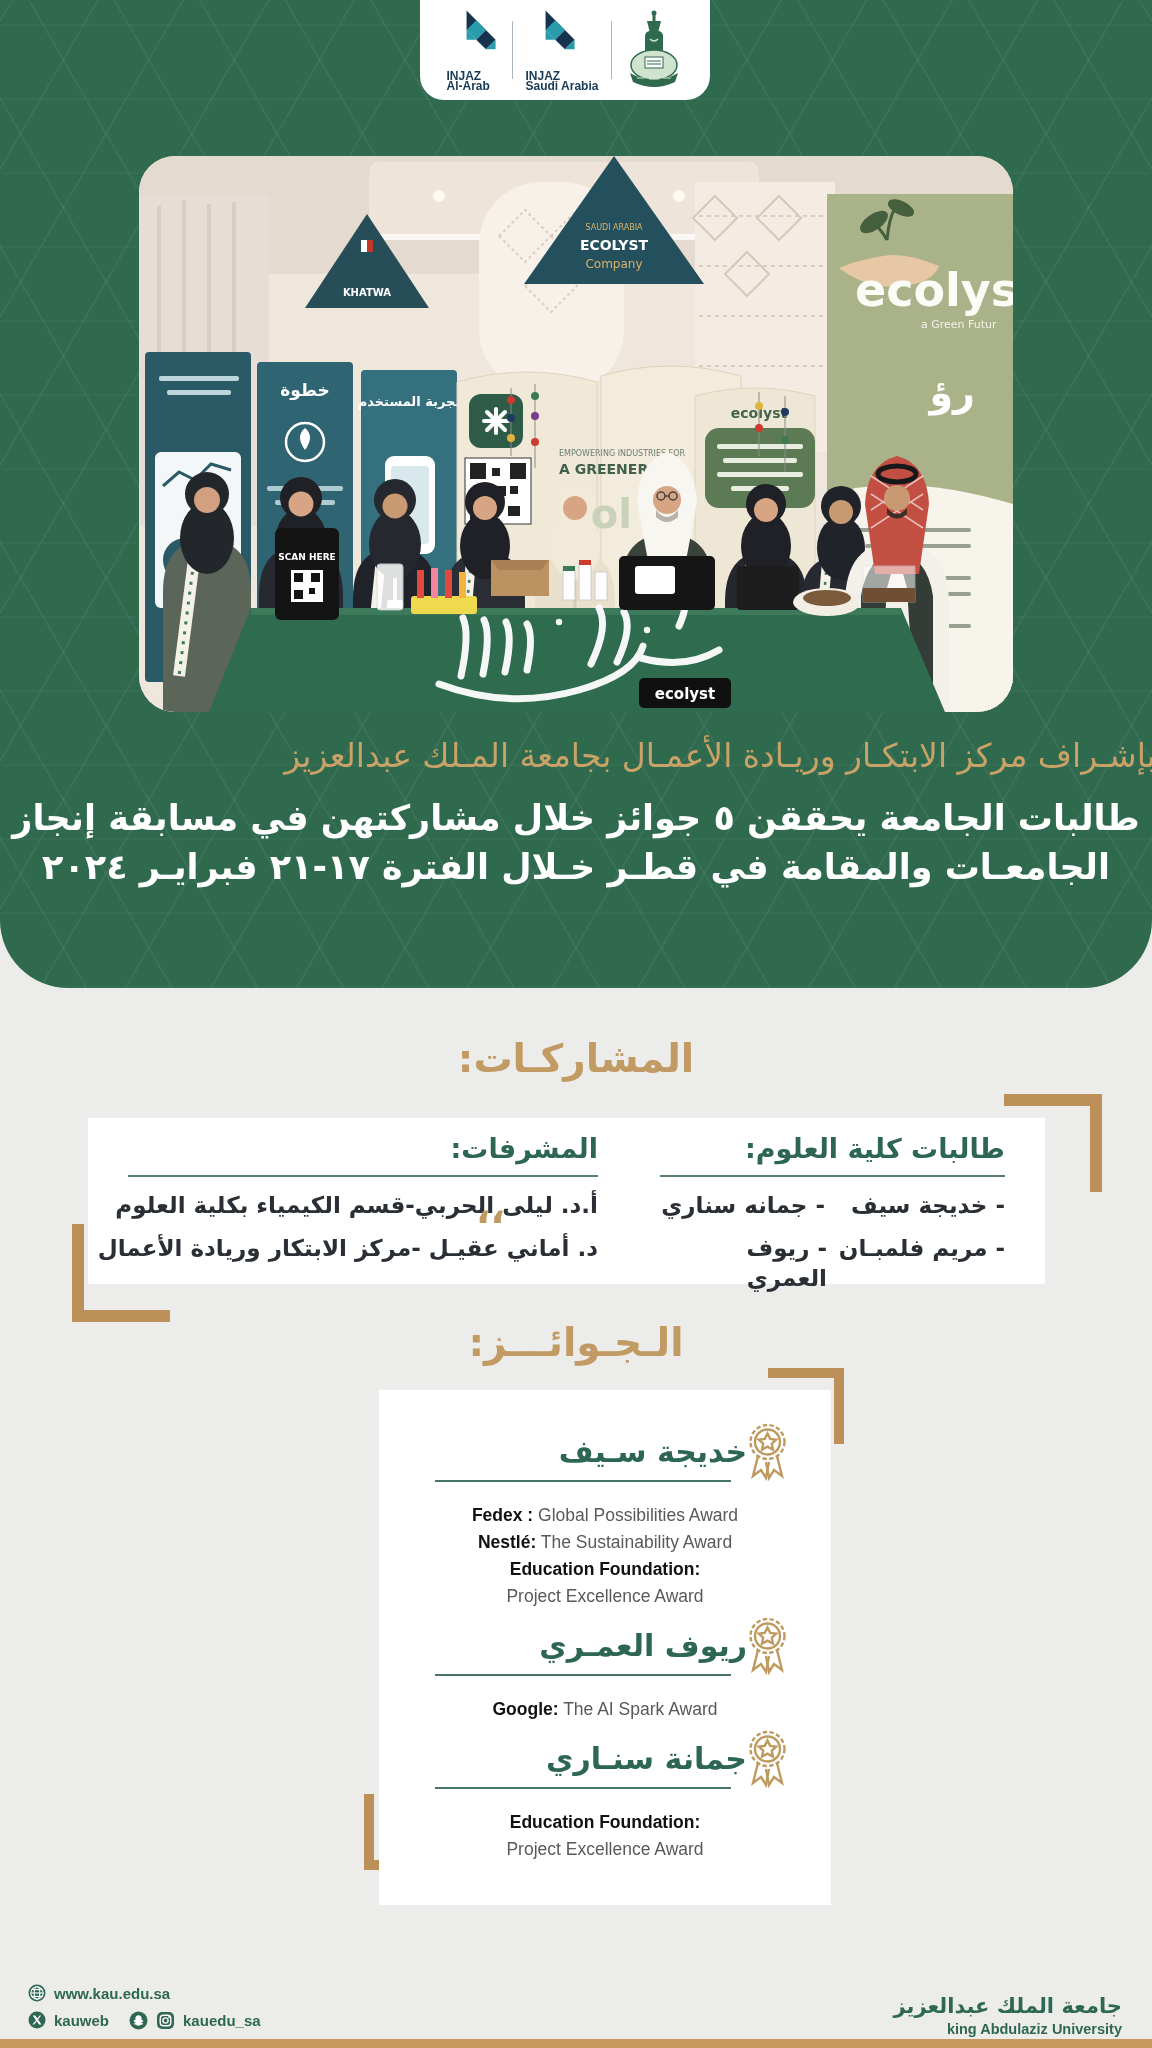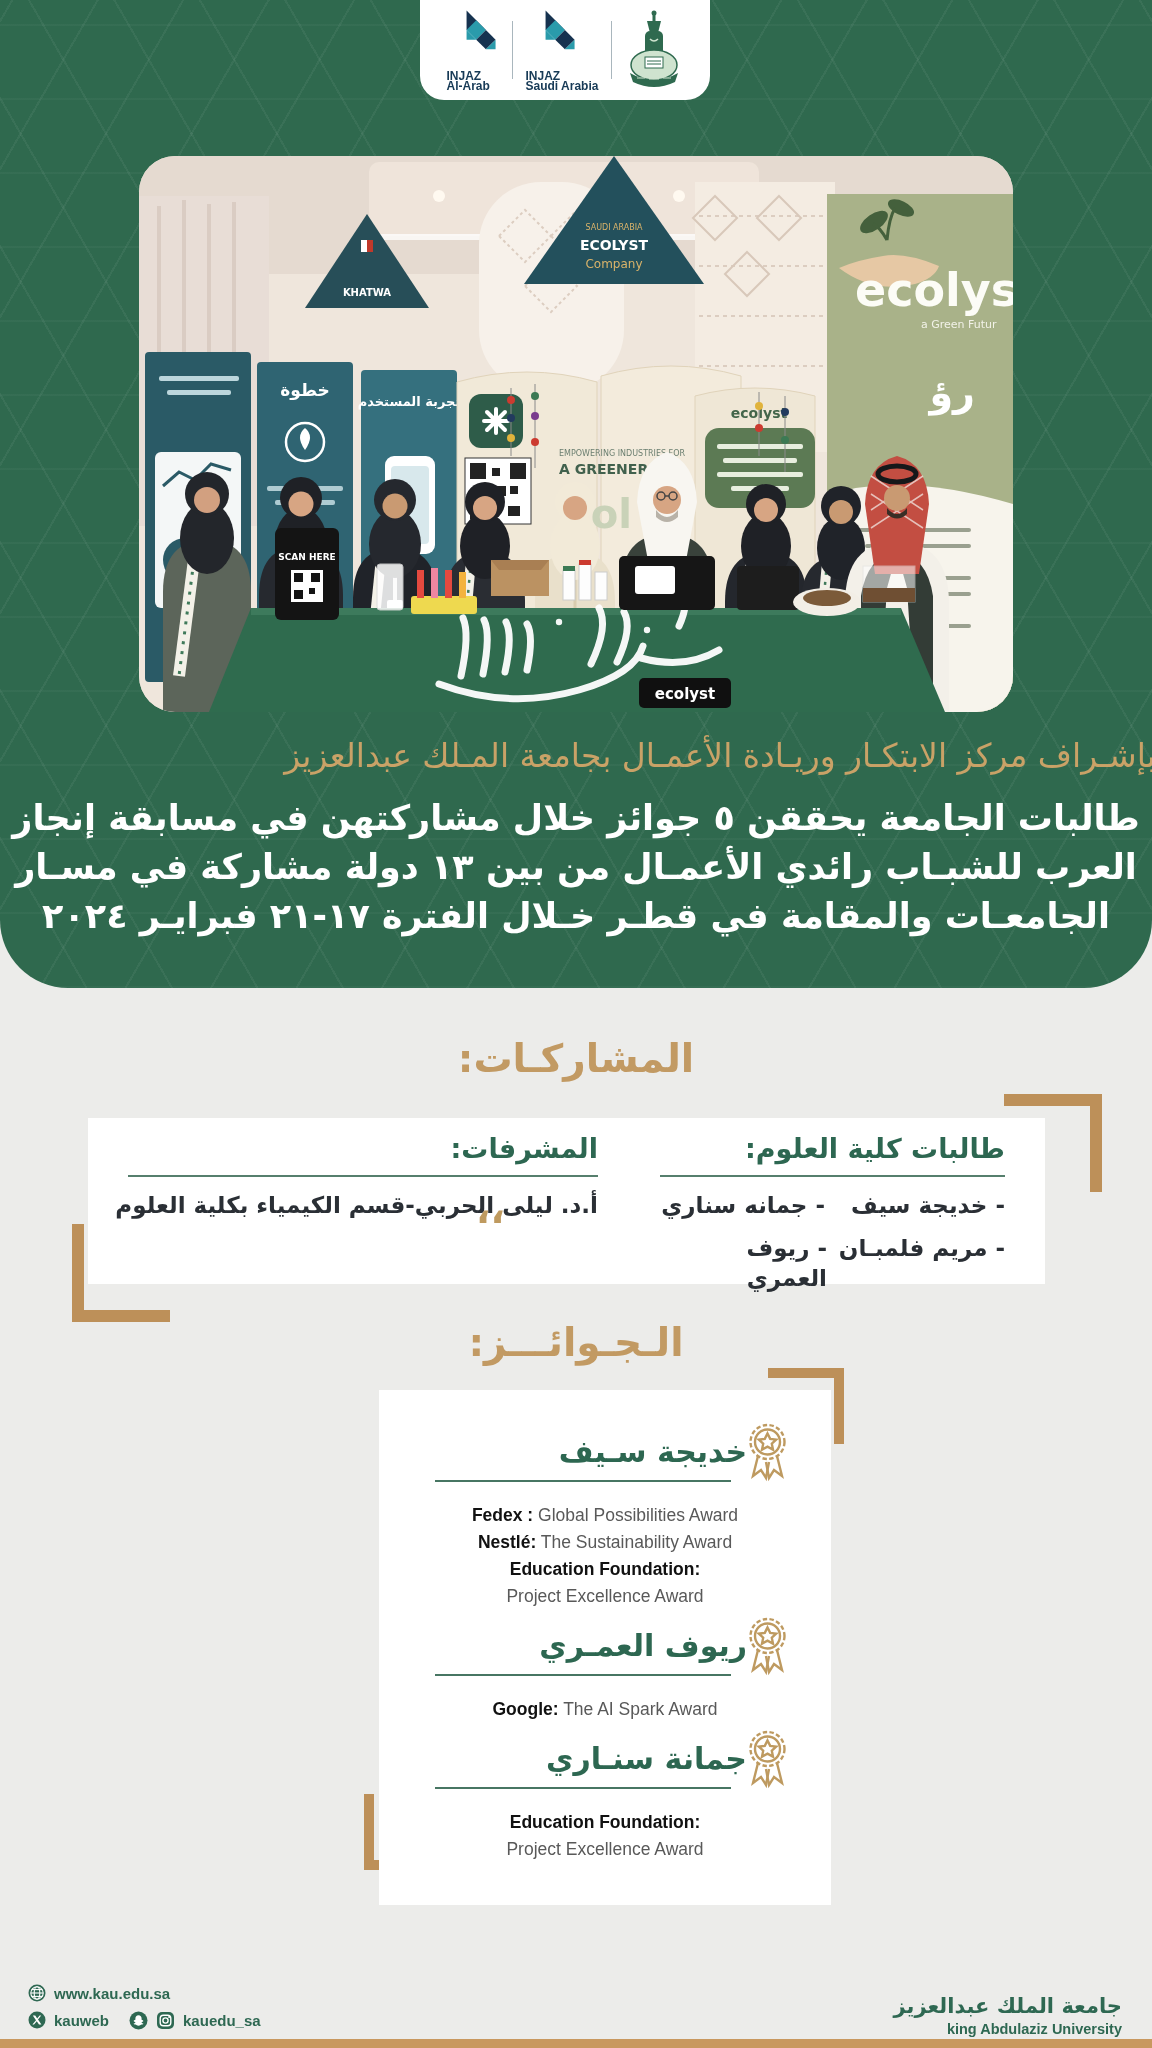--- a/index.html
+++ b/index.html
@@ -76,21 +76,20 @@
 </head>
 <body>
 
 <div class="canvas">
 
   <div class="hero">
 
     <div class="headline">بإشـراف مركز الابتكـار وريـادة الأعمـال بجامعة المـلك عبدالعزيز</div>
     <div class="bodylines">
       <div>طالبات الجامعة يحققن ٥ جوائز خلال مشاركتهن في مسابقة إنجاز</div>
-      <div>العرب للشبـاب رائدي الأعمـال من بين ١٣ دولة مشاركة في مسـار</div>
       <div>الجامعـات والمقامة في قطـر خـلال الفترة ١٧-٢١ فبرايـر ٢٠٢٤</div>
     </div>
   </div>
 
   <div class="logo-card">
     <div class="brandblock">
       <svg width="52" height="50" viewBox="0 0 64 62">
         <polygon points="24,2 24,26 48,26" fill="#16324F"></polygon>
         <polygon points="24,26 36,14 48,26 36,38" fill="#2A9BAB"></polygon>
         <polygon points="36,38 48,26 60,38 48,50" fill="#16324F"></polygon>
@@ -413,20 +412,21 @@
       </div>
       <div class="names-row">
         <span>- مريم فلمبـان</span>
         <span>- ريوف العمري</span>
       </div>
     </div>
     <div class="col-sup">
       <div class="col-h">المشرفات:</div>
       <div class="rule"></div>
       <div class="sup-line">أ.د. ليلى الحربي-قسم الكيمياء بكلية العلوم</div>
+      <div class="sup-line">د. أماني عقيـل -مركز الابتكار وريادة الأعمال</div>
     </div>
     <div class="quote">،،</div>
   </div>
 
   <div class="sec-title t-award">الـجـوائـــز:</div>
 
   <div class="bracket small br-tr" style="left:768px;top:1368px;"></div>
   <div class="bracket small br-bl" style="left:364px;top:1794px;"></div>
 
   <div class="card card2">

